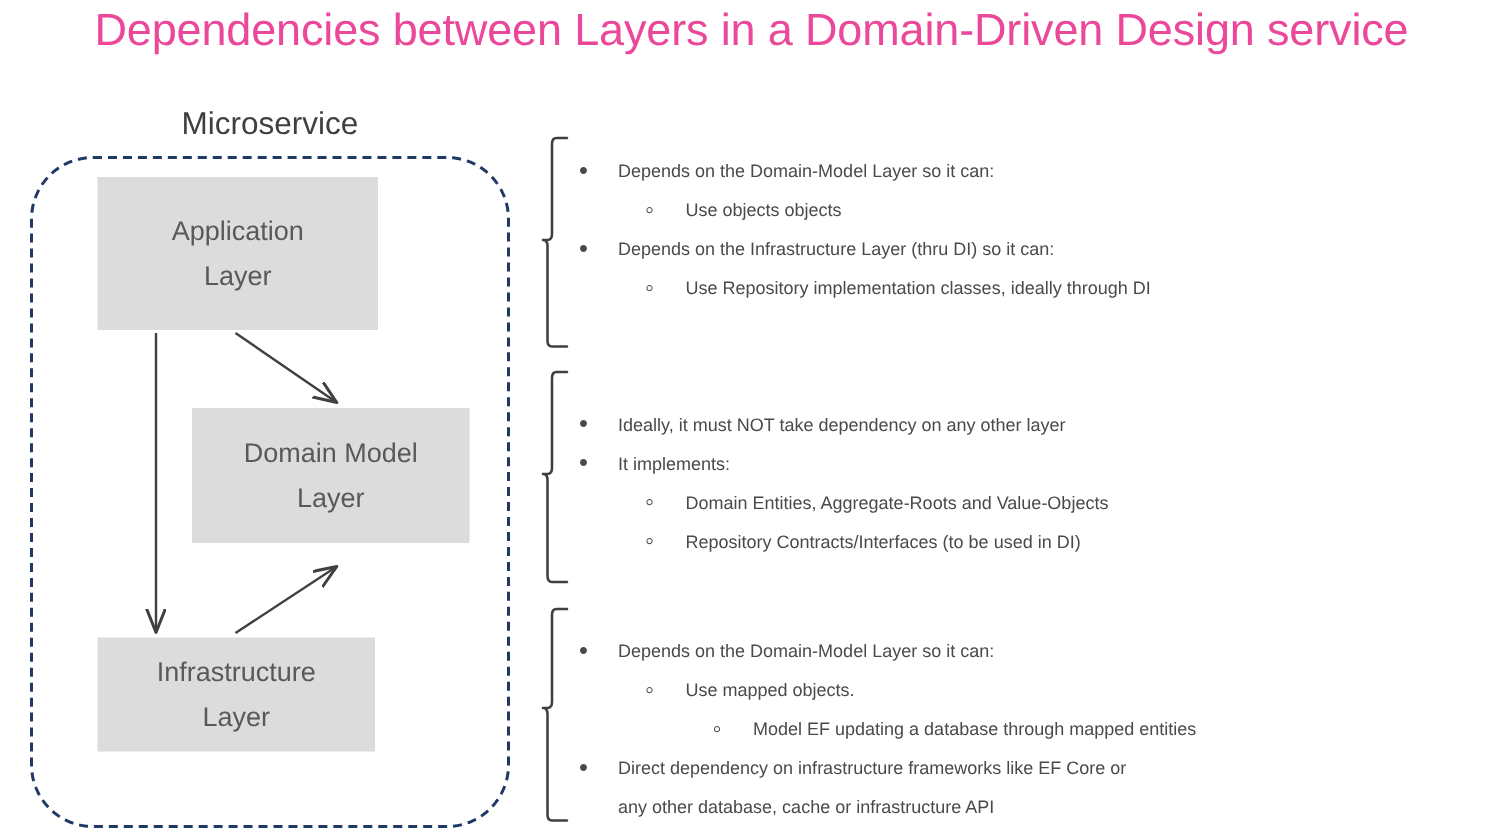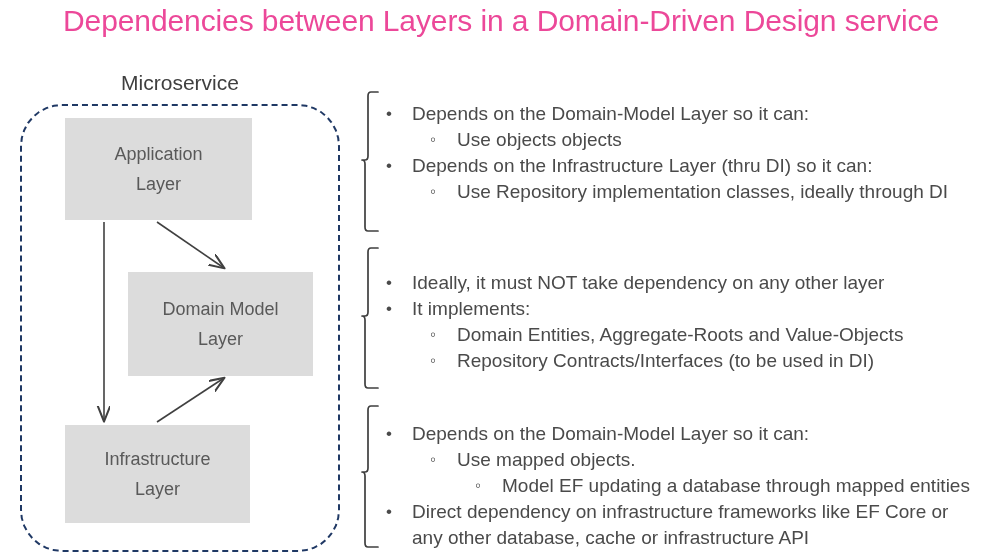--- a/index.html
+++ b/index.html
@@ -78,47 +78,47 @@
   #box-application {
     left: 65px;
     top: 118px;
     width: 187px;
     height: 102px;
   }
   #box-domain-model {
     left: 128px;
     top: 272px;
     width: 185px;
-    height: 104px;
+    height: 90px;
   }
   #box-infrastructure {
     left: 65px;
     top: 425px;
     width: 185px;
-    height: 98px;
+    height: 76px;
   }
   .layer-box .box-label {
     padding: 0 6px;
   }
 
   
   #arrow-layer {
     position: absolute;
     left: 0;
     top: 0;
     width: 1002px;
     height: 557px;
     pointer-events: none;
   }
 
   
   .detail-block {
     position: absolute;
     color: #4a4a4a;
-    font-size: 19px;
+    font-size: 12px;
     line-height: 26px;
   }
   #detail-block-application { left: 382px; top: 101px; width: 612px; }
   #detail-block-domain      { left: 382px; top: 270px; width: 612px; }
   #detail-block-infrastructure { left: 382px; top: 421px; width: 612px; }
 
   .bullet-l1, .bullet-l2, .bullet-l3 {
     position: relative;
     white-space: nowrap;
   }

